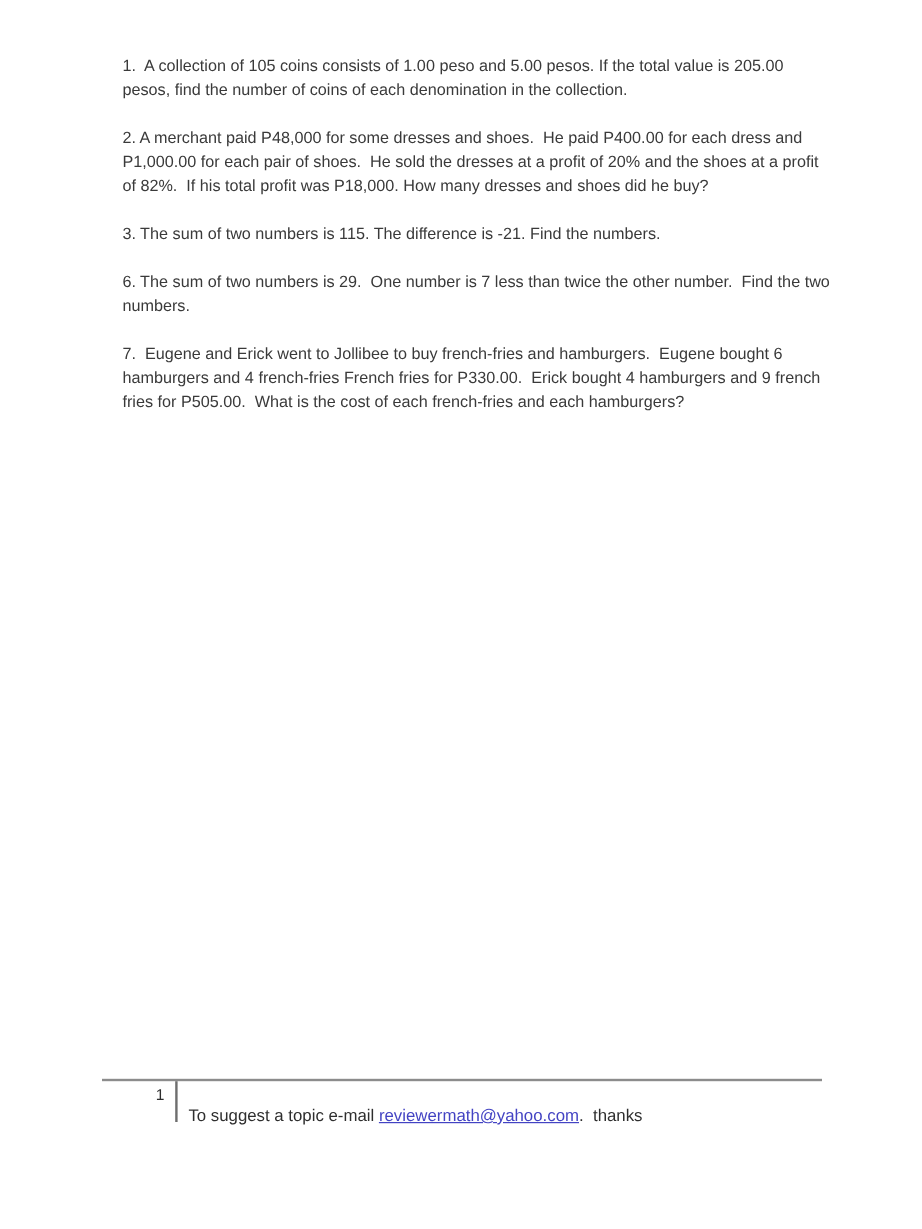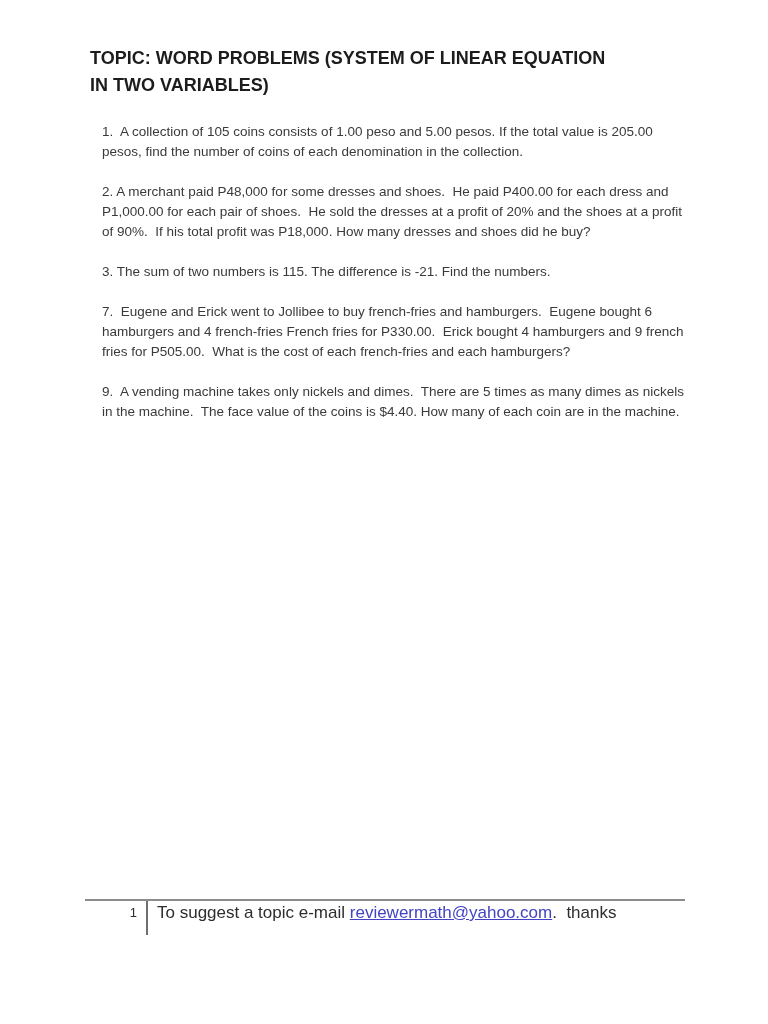--- a/index.html
+++ b/index.html
@@ -58,47 +58,43 @@
     padding-top: 2px;
   }
   .footer-vbar {
     width: 2px;
     height: 34px;
     background: #6e6e6e;
     flex: 0 0 auto;
   }
   .footer-note {
     padding-left: 9px;
-    padding-top: 2px;
-    font-size: 17px;
+    padding-top: 18px;
+    font-size: 14px;
     line-height: 20px;
     color: #2e2e2e;
     white-space: pre-wrap;
   }
   .footer-note a {
     color: #4343c3;
     text-decoration: underline;
     cursor: pointer;
   }
 </style>
 </head>
 <body>
 
 <div class="page">
   <div class="content">
-    <div class="doc-title">
-      <div>TOPIC: WORD PROBLEMS (SYSTEM OF LINEAR EQUATION</div>
-      <div>IN TWO VARIABLES)</div>
-    </div>
     <div class="problems">
       <p>1.  A collection of 105 coins consists of 1.00 peso and 5.00 pesos. If the total value is 205.00 pesos, find the number of coins of each denomination in the collection.</p>
-      <p>2. A merchant paid P48,000 for some dresses and shoes.  He paid P400.00 for each dress and P1,000.00 for each pair of shoes.  He sold the dresses at a profit of 20% and the shoes at a profit of 90%.  If his total profit was P18,000. How many dresses and shoes did he buy?</p>
+      <p>2. A merchant paid P48,000 for some dresses and shoes.  He paid P400.00 for each dress and P1,000.00 for each pair of shoes.  He sold the dresses at a profit of 20% and the shoes at a profit of 82%.  If his total profit was P18,000. How many dresses and shoes did he buy?</p>
       <p>3. The sum of two numbers is 115. The difference is -21. Find the numbers.</p>
+      <p>6. The sum of two numbers is 29.  One number is 7 less than twice the other number.  Find the two numbers.</p>
       <p>7.  Eugene and Erick went to Jollibee to buy french-fries and hamburgers.  Eugene bought 6 hamburgers and 4 french-fries French fries for P330.00.  Erick bought 4 hamburgers and 9 french fries for P505.00.  What is the cost of each french-fries and each hamburgers?</p>
-      <p>9.  A vending machine takes only nickels and dimes.  There are 5 times as many dimes as nickels in the machine.  The face value of the coins is $4.40. How many of each coin are in the machine.</p>
     </div>
   </div>
 
   <div class="footer">
     <div class="footer-rule"></div>
     <div class="footer-row">
       <div class="page-number">1</div>
       <div class="footer-vbar"></div>
       <div class="footer-note"><span>To suggest a topic e-mail </span><a>reviewermath@yahoo.com</a><span>.  thanks</span></div>
     </div>

